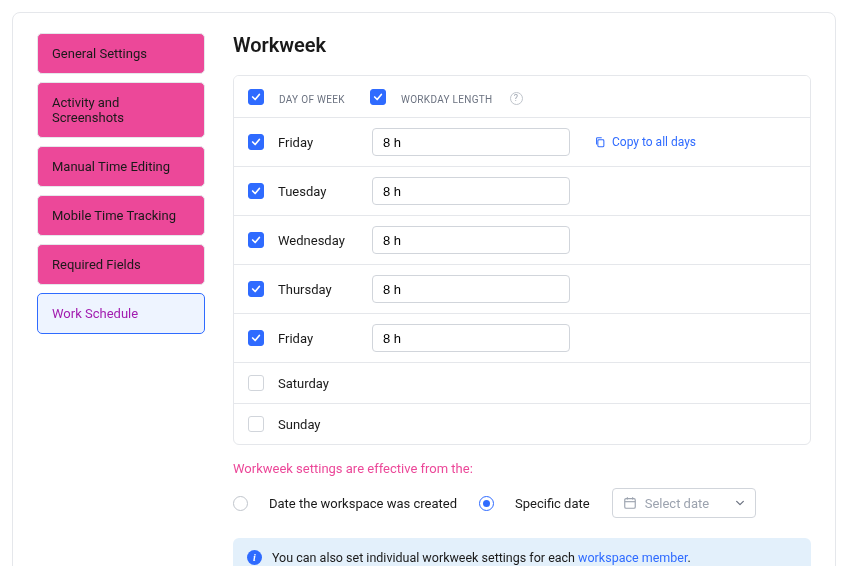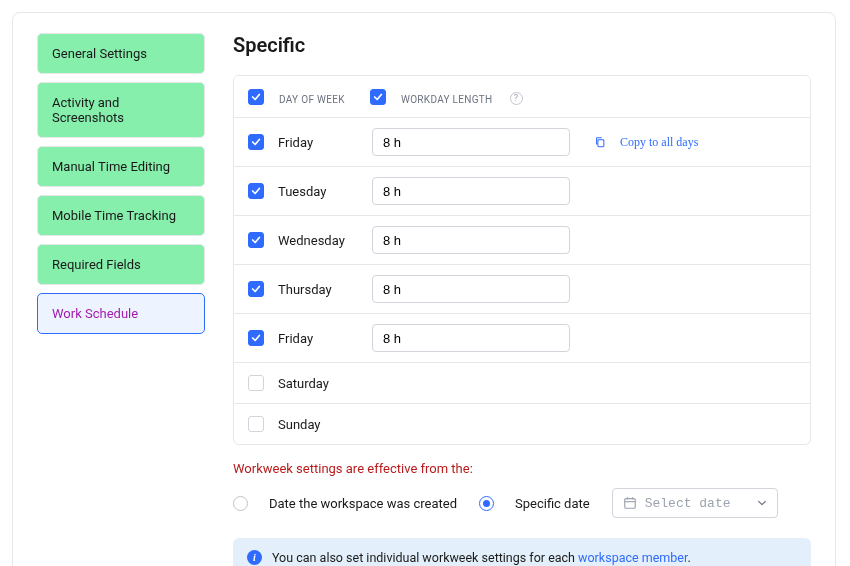--- a/index.html
+++ b/index.html
@@ -1,62 +1,62 @@
 <!DOCTYPE html>
 <html><head>
   <meta charset="utf-8">
   <style>
     * { box-sizing: border-box; margin: 0; padding: 0; }
     body { font-family: -apple-system, BlinkMacSystemFont, "Segoe UI", Roboto, Arial, sans-serif; background: #fff; padding: 12px; font-size: 13px; color: #1a1a1a; }
     .wrap { border: 1px solid #e5e7eb; border-radius: 8px; padding: 20px 24px 24px; display: flex; gap: 28px; width: 824px; }
     .sidebar { display: flex; flex-direction: column; gap: 8px; flex: 0 0 168px; }
-    .sidebar-item { border: 1px solid #e5e7eb; border-radius: 5px; padding: 12px 14px; cursor: pointer; background: #86efac; }
+    .sidebar-item { border: 1px solid #e5e7eb; border-radius: 5px; padding: 12px 14px; cursor: pointer; background: #ec4899; }
     .sidebar-item.active { border-color: #2f6bff; background: #eef4ff; color: #a21caf; }
     .main { flex: 1; display: flex; flex-direction: column; }
     h1 { font-size: 20px; font-weight: 600; margin-bottom: 18px; }
     .table { border: 1px solid #e5e7eb; border-radius: 6px; overflow: hidden; }
     .row { display: flex; align-items: center; gap: 14px; padding: 10px 14px; border-top: 1px solid #e5e7eb; min-height: 41px; }
     .row.header { border-top: none; background: #fff; font-size: 10px; letter-spacing: .03em; color: #6b7280; text-transform: uppercase; padding: 12px 14px; }
     .hdr-group { display: flex; align-items: flex-end; gap: 15px; }
     .hdr-group.first { flex: 0 0 100px; }
     .cb { width: 16px; height: 16px; border-radius: 3px; border: 1.5px solid #d1d5db; background: #fff; display: inline-flex; align-items: center; justify-content: center; cursor: pointer; flex: 0 0 16px; }
     .cb.on { background: #2f6bff; border-color: #2f6bff; }
     .cb.on svg { display: block; }
     .cb svg { display: none; }
     .day-label { flex: 0 0 80px; }
     .len-input { flex: 0 0 108px; height: 28px; border: 1px solid #d1d5db; border-radius: 4px; padding: 9px 10px; font-size: 13px; background: #fff; }
-    .copy-link { display: flex; align-items: center; gap: 14px; color: #2f6bff; font-size: 12px; cursor: pointer; margin-left: 10px; font-family: Liberation Serif, serif; }
+    .copy-link { display: flex; align-items: center; gap: 6px; color: #2f6bff; font-size: 12px; cursor: pointer; margin-left: 10px; }
     .help-icon { width: 13px; height: 13px; border: 1px solid #c0c5cc; border-radius: 50%; display: inline-flex; align-items: center; justify-content: center; font-size: 9px; color: #9ca3af; margin-left: 2px; }
-    .eff-text { margin-top: 16px; margin-bottom: 12px; color: #b91c1c; }
+    .eff-text { margin-top: 16px; margin-bottom: 12px; color: #ec4899; }
     .radio-row { display: flex; align-items: center; gap: 22px; }
     .radio-group { display: flex; align-items: flex-start; gap: 21px; }
     .radio { width: 15px; height: 15px; border-radius: 50%; border: 1.5px solid #c0c5cc; display: inline-flex; align-items: center; justify-content: center; cursor: pointer; }
     .radio.on { border-color: #2f6bff; }
     .radio.on::after { content: ''; width: 7px; height: 7px; border-radius: 50%; background: #2f6bff; }
-    .date-select { display: flex; align-items: center; gap: 8px; border: 1px solid #d1d5db; border-radius: 4px; height: 30px; padding: 0 10px; color: #9ca3af; cursor: pointer; background: #fff; font-family: Liberation Mono, monospace; }
+    .date-select { display: flex; align-items: center; gap: 8px; border: 1px solid #d1d5db; border-radius: 4px; height: 30px; padding: 0 10px; color: #9ca3af; cursor: pointer; background: #fff; }
     .date-select .chev { margin-left: 18px; }
     .info-bar { margin-top: 20px; background: #e3f0fb; border-radius: 6px; padding: 12px 14px; display: flex; align-items: center; gap: 10px; font-size: 12.5px; color: #1a1a1a; }
     .info-icon { width: 15px; height: 15px; border-radius: 50%; background: #2f6bff; color: #fff; display: inline-flex; align-items: center; justify-content: center; font-size: 10px; font-weight: 700; font-style: italic; font-family: serif; flex: 0 0 15px; }
     .info-bar a { color: #2f6bff; text-decoration: none; }
     .block { display: block; }
   </style>
 </head>
 <body>
 
 <div class="wrap">
   <nav class="sidebar" id="sidebar">
       <div class="sidebar-item">General Settings</div>
       <div class="sidebar-item">Activity and Screenshots</div>
       <div class="sidebar-item">Manual Time Editing</div>
       <div class="sidebar-item">Mobile Time Tracking</div>
       <div class="sidebar-item">Required Fields</div>
       <div class="sidebar-item active">Work Schedule</div>
     </nav>
   <div class="main">
-    <h1>Specific</h1>
+    <h1>Workweek</h1>
     <div class="table">
       <div class="row header">
         <div class="hdr-group first">
           <span class="cb on">
               <svg width="10" height="10" viewBox="0 0 12 12">
                 <path d="M2 6 L5 9 L10 3" stroke="#fff" stroke-width="2" fill="none" stroke-linecap="round" stroke-linejoin="round"></path>
               </svg>
             </span>
           <span>Day of Week</span>
         </div>

